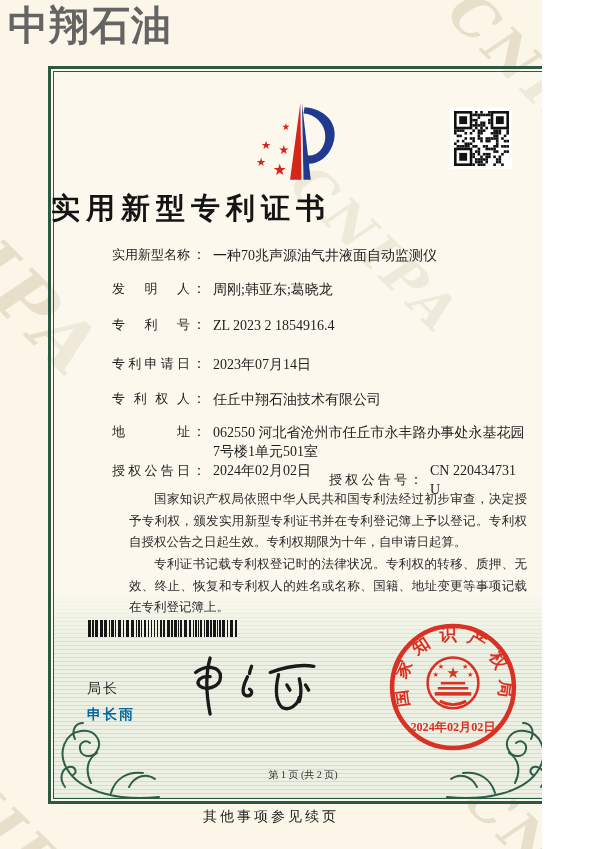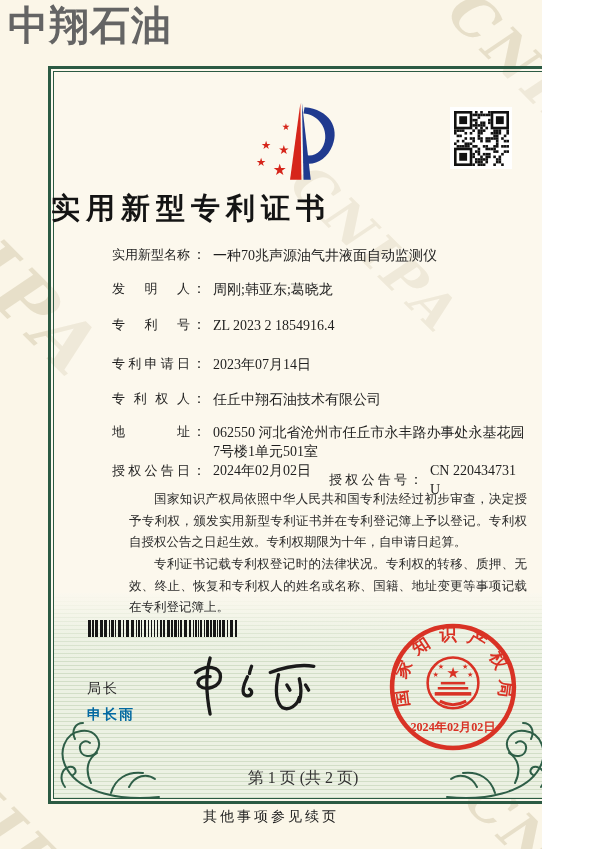--- a/index.html
+++ b/index.html
@@ -61,21 +61,21 @@
   .legal{
     position:absolute;left:30px;right:28px;font-size:12.5px;line-height:21.5px;
     text-align:justify;color:#2b2b2b;margin-left:48px;
   }
   .legal p{margin:0;text-indent:2em;}
   .barcode{position:absolute;left:37px;top:551px;width:153px;height:17px;}
   .issuer-title{position:absolute;left:36px;top:611px;font-family:"Liberation Sans","DejaVu Sans",sans-serif;font-size:14px;font-weight:400;color:#2c2c2c;letter-spacing:2px;}
   .issuer-name{position:absolute;left:36px;top:637px;font-family:"Liberation Sans","DejaVu Sans",sans-serif;font-size:14px;font-weight:600;color:#0369a1;letter-spacing:2px;}
   .signature{position:absolute;left:128px;top:584px;width:140px;height:66px;}
   .seal{position:absolute;left:336px;top:552px;width:132px;height:132px;opacity:.96;}
-  .page-ind{position:absolute;left:0;right:0;top:699px;text-align:center;font-size:16px;color:#333;}
+  .page-ind{position:absolute;left:0;right:0;top:699px;text-align:center;font-size:10px;color:#333;}
   .footer-note{
     position:absolute;left:0;right:0;top:808px;z-index:2;text-align:center;
     font-size:14px;letter-spacing:3px;color:#222;
   }
 </style>
 </head>
 <body>
 
 <div class="page">
 

